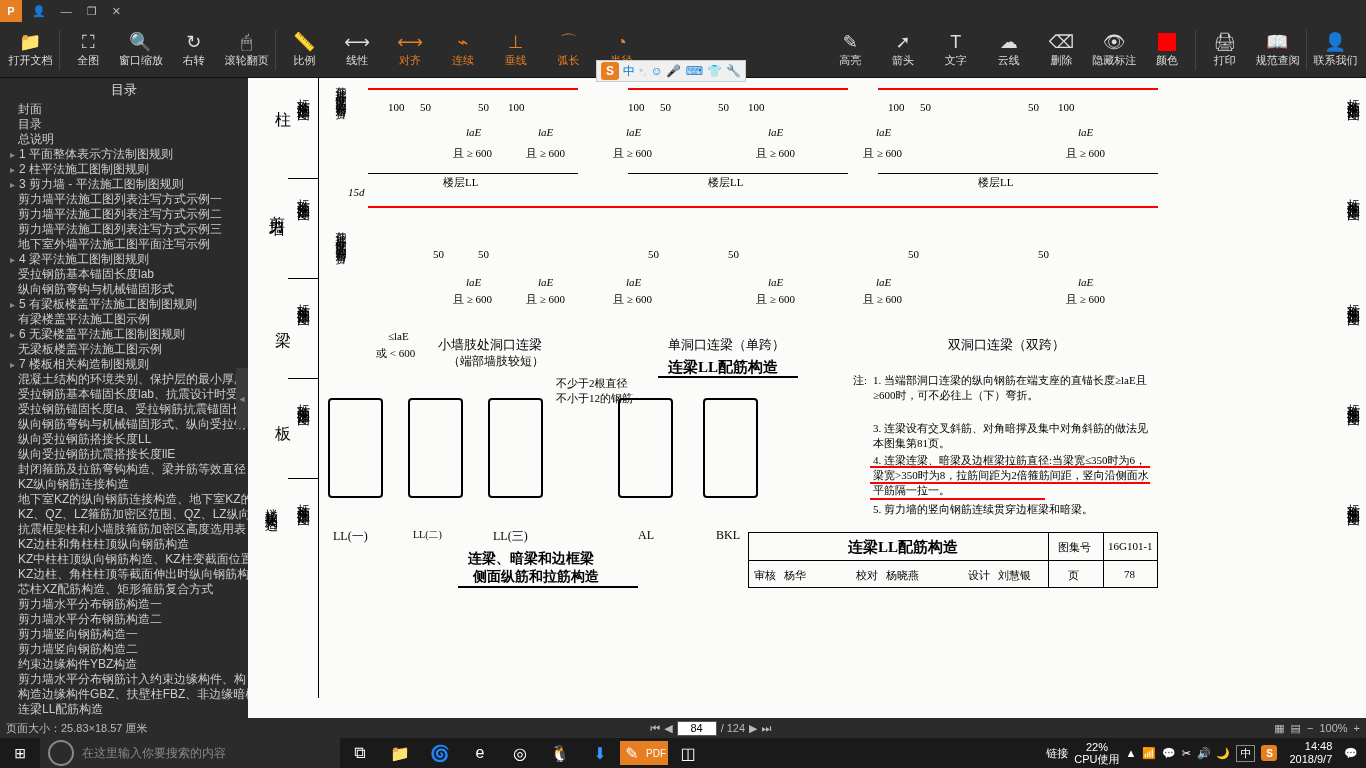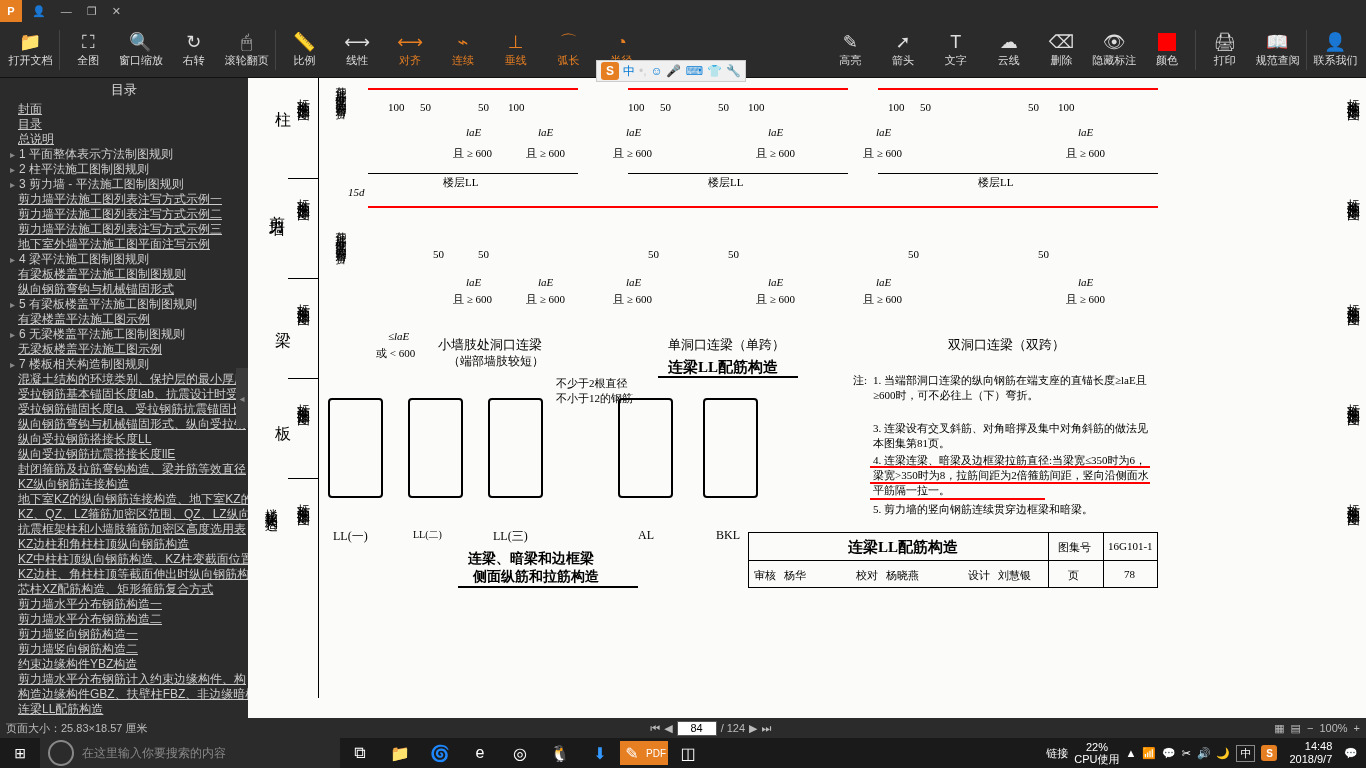--- a/index.html
+++ b/index.html
@@ -13,21 +13,21 @@
 .tool-btn { display: flex; flex-direction: column; align-items: center; justify-content: center; width: 54px; height: 54px; color: #ddd; font-size: 11px; cursor: pointer; }
 .tool-btn.orange { color: #e67e22; }
 .tool-ico { width: 22px; height: 22px; display: flex; align-items: center; justify-content: center; font-size: 18px; }
 .tool-sep { width: 1px; height: 40px; background: #444; margin: 0 2px; }
 .color-swatch { width:18px; height:18px; background:#ff0000; }
 .main { display: flex; height: calc(768px - 22px - 56px - 20px - 30px); }
 .sidebar { width: 248px; background: #2b2b2b; color: #ccc; overflow: hidden; position: relative; }
 .sidebar-header { text-align: center; padding: 3px 0; font-size: 13px; color: #ddd; }
 .toc { padding-left: 8px; font-size: 12px; line-height: 15px; height: calc(100% - 24px); overflow: hidden; }
 .toc-item { white-space: nowrap; overflow: hidden; text-overflow: clip; padding-left: 10px; cursor: pointer; }
-.toc-item.lvl0 { padding-left: 10px; text-decoration: underline; }
+.toc-item.lvl0 { padding-left: 10px; }
 .toc-item.lvl1:before { content: "▸"; margin-right: 4px; color: #888; font-size: 10px; }
 .toc-item.lvl1 { padding-left: 2px; }
 .collapse-handle { position: absolute; right: 0; top: 50%; transform: translateY(-50%); width: 12px; height: 60px; background: #3a3a3a; display: flex; align-items: center; justify-content: center; color: #888; font-size: 10px; }
 .viewer { flex: 1; background: #fff; position: relative; overflow: hidden; }
 .statusbar { height: 20px; background: #2b2b2b; display: flex; align-items: center; color: #bbb; font-size: 11px; padding: 0 6px; }
 .statusbar .pager { margin: 0 auto; display: flex; align-items: center; gap: 4px; }
 .statusbar .pager input { width: 40px; height: 15px; font-size: 11px; text-align: center; background: #fff; border: 1px solid #555; }
 .statusbar .zoom { display: flex; align-items: center; gap: 6px; }
 .taskbar { height: 30px; background: #1a1a1a; display: flex; align-items: center; color: #fff; font-size: 12px; }
 .taskbar .start { width: 40px; height: 30px; display: flex; align-items: center; justify-content: center; font-size: 14px; }
@@ -177,21 +177,21 @@
         <div class="toc-item lvl0">目录</div>
         <div class="toc-item lvl0">总说明</div>
         <div class="toc-item lvl1">1 平面整体表示方法制图规则</div>
         <div class="toc-item lvl1">2 柱平法施工图制图规则</div>
         <div class="toc-item lvl1">3 剪力墙 - 平法施工图制图规则</div>
         <div class="toc-item lvl0">剪力墙平法施工图列表注写方式示例一</div>
         <div class="toc-item lvl0">剪力墙平法施工图列表注写方式示例二</div>
         <div class="toc-item lvl0">剪力墙平法施工图列表注写方式示例三</div>
         <div class="toc-item lvl0">地下室外墙平法施工图平面注写示例</div>
         <div class="toc-item lvl1">4 梁平法施工图制图规则</div>
-        <div class="toc-item lvl0">有梁板楼盖平法施工图制图规则</div>
+        <div class="toc-item lvl0">受拉钢筋基本锚固长度lab</div>
         <div class="toc-item lvl0">纵向钢筋弯钩与机械锚固形式</div>
         <div class="toc-item lvl1">5 有梁板楼盖平法施工图制图规则</div>
         <div class="toc-item lvl0">有梁楼盖平法施工图示例</div>
         <div class="toc-item lvl1">6 无梁楼盖平法施工图制图规则</div>
         <div class="toc-item lvl0">无梁板楼盖平法施工图示例</div>
         <div class="toc-item lvl1">7 楼板相关构造制图规则</div>
         <div class="toc-item lvl0">混凝土结构的环境类别、保护层的最小厚度</div>
         <div class="toc-item lvl0">受拉钢筋基本锚固长度lab、抗震设计时受</div>
         <div class="toc-item lvl0">受拉钢筋锚固长度la、受拉钢筋抗震锚固长</div>
         <div class="toc-item lvl0">纵向钢筋弯钩与机械锚固形式、纵向受拉钢</div>
@@ -296,21 +296,21 @@
       <div class="eng-lbl" style="left:205px;top:214px">且 ≥ 600</div>
       <div class="eng-lbl" style="left:278px;top:214px">且 ≥ 600</div>
       <div class="eng-lbl" style="left:378px;top:198px;font-style:italic">laE</div>
       <div class="eng-lbl" style="left:520px;top:198px;font-style:italic">laE</div>
       <div class="eng-lbl" style="left:365px;top:214px">且 ≥ 600</div>
       <div class="eng-lbl" style="left:508px;top:214px">且 ≥ 600</div>
       <div class="eng-lbl" style="left:628px;top:198px;font-style:italic">laE</div>
       <div class="eng-lbl" style="left:830px;top:198px;font-style:italic">laE</div>
       <div class="eng-lbl" style="left:615px;top:214px">且 ≥ 600</div>
       <div class="eng-lbl" style="left:818px;top:214px">且 ≥ 600</div>
-      <div class="eng-lbl" style="left:140px;top:252px;font-style:italic">≤laE</div>
+      <div class="eng-lbl" style="left:140px;top:252px;">≤laE</div>
       <div class="eng-lbl" style="left:128px;top:268px">或 &lt; 600</div>
       <div class="eng-lbl" style="left:100px;top:108px;font-style:italic">15d</div>
 
       <div class="eng-lbl" style="left:190px;top:258px;font-size:13px">小墙肢处洞口连梁</div>
       <div class="eng-lbl" style="left:200px;top:275px;font-size:12px">（端部墙肢较短）</div>
       <div class="eng-lbl" style="left:420px;top:258px;font-size:13px">单洞口连梁（单跨）</div>
       <div class="eng-lbl" style="left:700px;top:258px;font-size:13px">双洞口连梁（双跨）</div>
       <div class="eng-lbl" style="left:420px;top:280px;font-size:15px;font-weight:bold">连梁LL配筋构造</div>
       <div class="blkline" style="left:410px;top:298px;width:140px;height:2px"></div>
 

